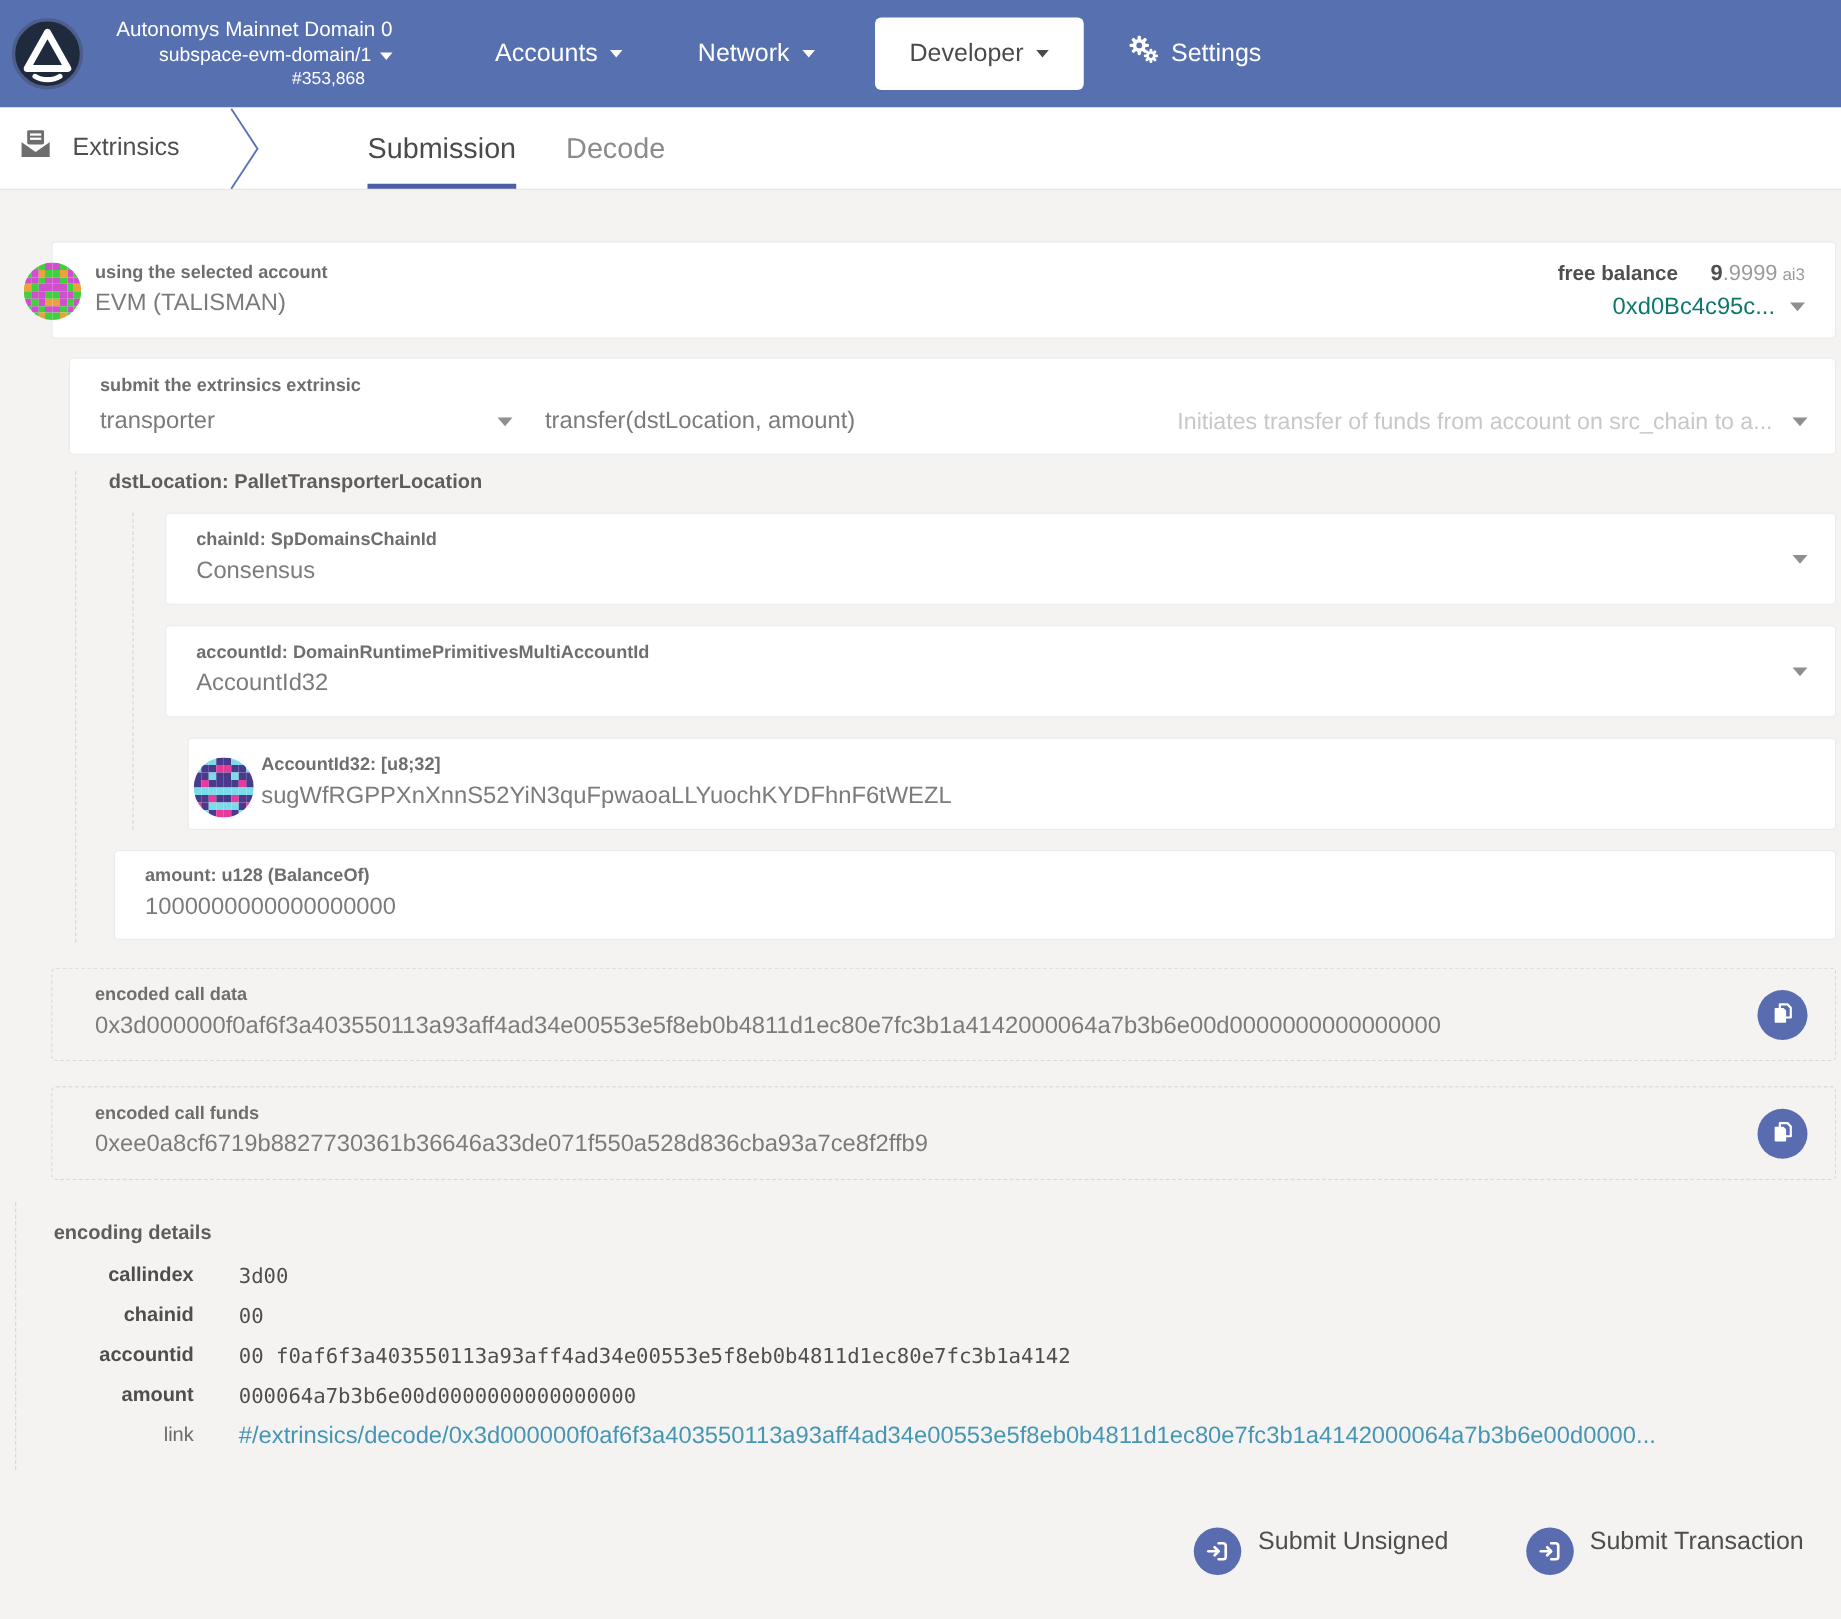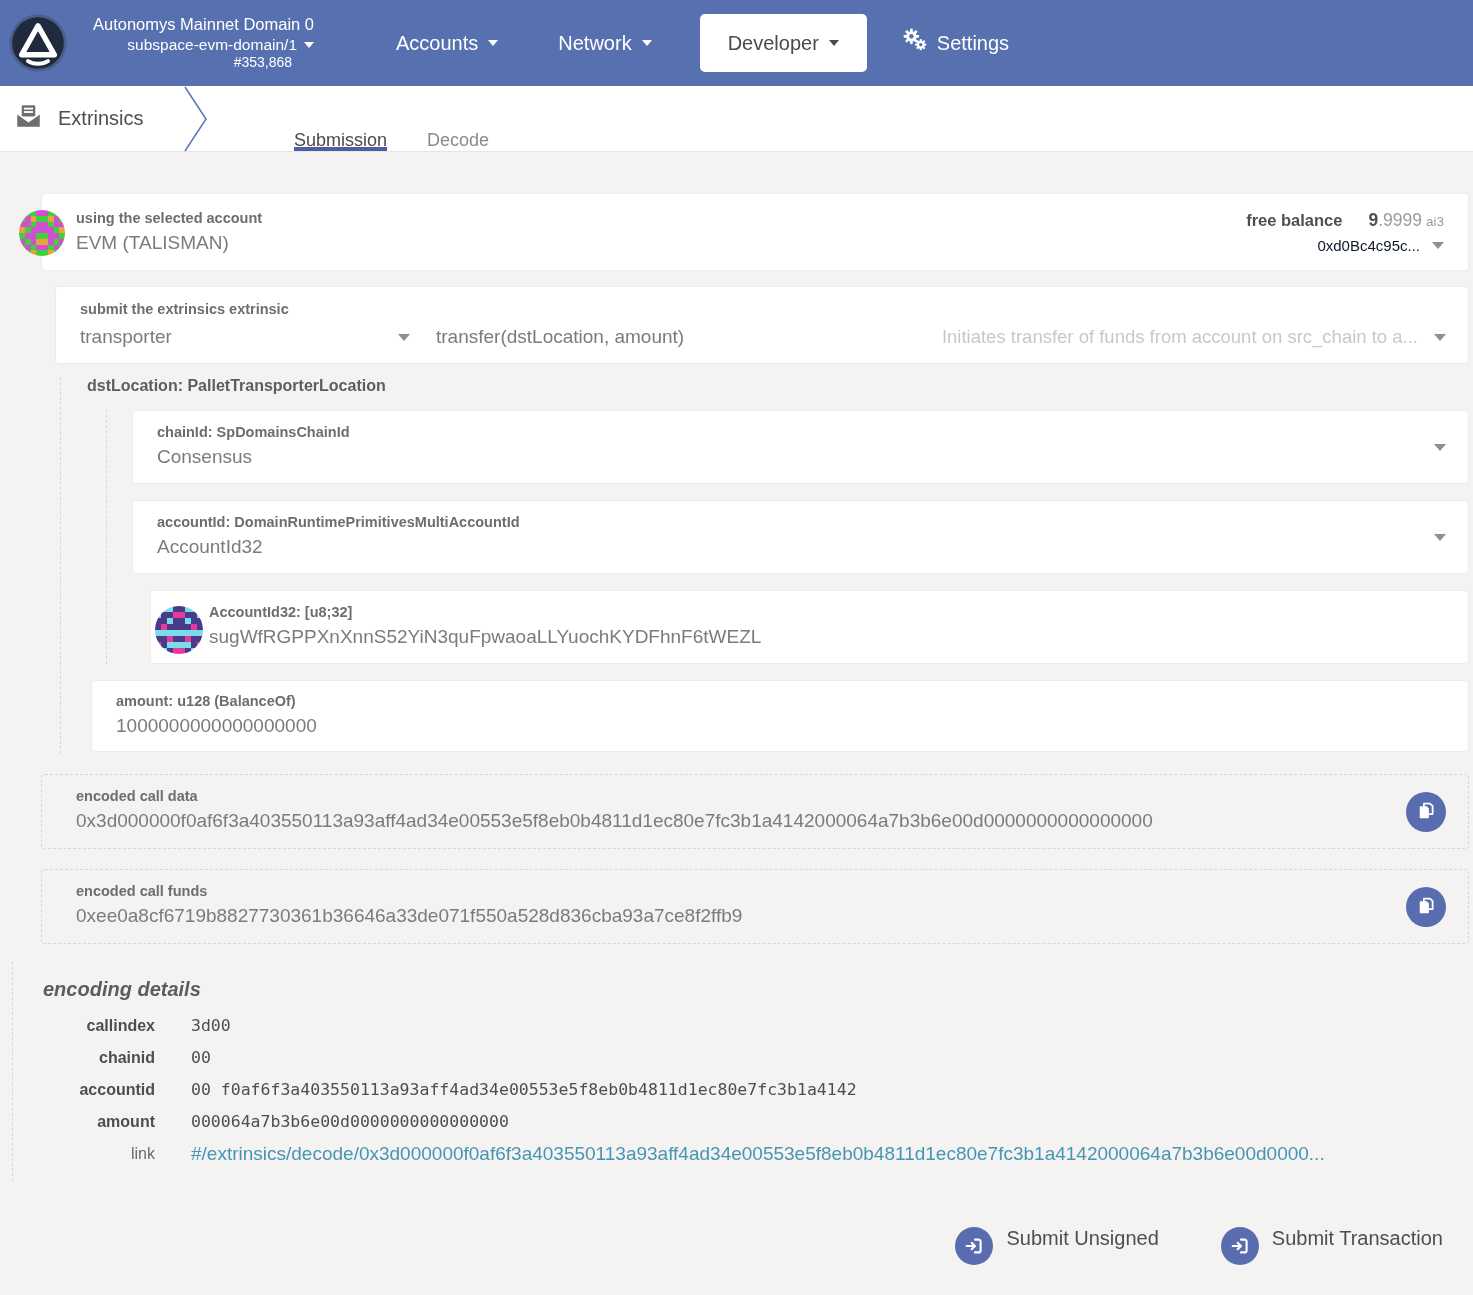--- a/index.html
+++ b/index.html
@@ -17,39 +17,39 @@
   .nav-item { display:flex; align-items:center; gap:10px; font-size:20px; padding:0 30px; height:58px; cursor:pointer; }
   .nav-item.developer { background:#fff; color:#4a4a4a; border-radius:5px; margin-left:18px; padding:0 28px; }
   .nav-item.settings { margin-left:4px; gap:9px; }
   .caret { width:0; height:0; border-left:6px solid transparent; border-right:6px solid transparent; border-top:7px solid currentColor; display:inline-block; }
   .caret.small { border-left-width:5px; border-right-width:5px; border-top-width:6px; }
 
   
   .tabbar { height:66px; background:#fff; border-bottom:1px solid #e7e5e3; display:flex; align-items:stretch; }
   .section-title { display:flex; align-items:center; gap:16px; padding-left:15px; width:182px; font-size:20px; color:#4e4e4e; }
   .tabs { display:flex; margin-left:64px; }
-  .tab { display:flex; align-items:flex-end; padding:0 20px; font-size:18px; color:#8b8b8b; position:relative; cursor:pointer; }
+  .tab { display:flex; align-items:center; padding:0 20px; font-size:23px; color:#8b8b8b; position:relative; cursor:pointer; }
   .tab.active { color:#4a4a4a; }
   .tab.active::after { content:''; position:absolute; left:20px; right:20px; bottom:0; height:4px; background:#4d5ea4; }
 
   
   main { padding:41px 4px 0 41px; }
   .card { background:#fff; border:1px solid #ececec; border-radius:4px; position:relative; }
   .field-label { font-size:14.5px; font-weight:bold; color:#6e6e6e; }
   .field-value { font-size:19px; color:#7b7b7b; margin-top:6px; white-space:nowrap; }
   .identicon { display:grid; grid-template-columns:repeat(8,1fr); grid-template-rows:repeat(8,1fr); border-radius:50%; overflow:hidden; cursor:copy; }
 
   .account-card { height:78px; display:flex; align-items:center; padding:0 24px 0 34px; margin-bottom:15px; }
   .account-card .identicon { width:46px; height:46px; position:absolute; left:-23px; top:16px; }
   .balance-line { font-size:16.5px; text-align:right; white-space:nowrap; }
   .balance-label { font-weight:bold; color:#4f4f4f; margin-right:26px; }
   .balance-int { font-weight:bold; color:#4f4f4f; font-size:17.5px; }
   .balance-frac { color:#9b9b9b; font-size:17.5px; }
   .balance-unit { color:#9b9b9b; font-size:13.5px; margin-left:4px; }
-  .address-line { margin-top:6px; text-align:right; font-size:15px; color:#0f172a; display:flex; align-items:center; gap:12px; justify-content:flex-end; cursor:pointer; }
+  .address-line { margin-top:6px; text-align:right; font-size:19px; color:#0f766e; display:flex; align-items:center; gap:12px; justify-content:flex-end; cursor:pointer; }
   .address-line .caret { color:#8f8f8f; }
 
   .extrinsic-card { margin-left:14px; padding:14px 22px 15px 24px; }
   .extrinsic-row { display:flex; align-items:center; margin-top:9px; }
   .pallet-select { flex:0 0 356px; display:flex; align-items:center; justify-content:space-between; cursor:pointer; }
   .pallet-select .caret { color:#8f8f8f; margin-right:26px; }
   .method-name { font-size:19px; color:#7b7b7b; cursor:pointer; }
   .method-desc { margin-left:auto; display:flex; align-items:center; gap:16px; color:#c8c8c8; font-size:18.5px; white-space:nowrap; }
   .method-desc .caret { color:#8f8f8f; cursor:pointer; }
 
@@ -60,21 +60,21 @@
   .param-card .caret { position:absolute; right:22px; top:50%; margin-top:-3px; color:#8f8f8f; cursor:pointer; }
   .nested { margin-left:18px; }
   .account32-card { padding-left:58px; }
   .account32-card .identicon { width:48px; height:48px; position:absolute; left:4px; top:15px; }
   .amount-card { margin:0 0 0 30px; padding:12px 24px 14px; }
 
   .dashed-card { border:1px dashed #d8d8d8; border-radius:4px; margin-top:20px; padding:13px 92px 16px 34px; position:relative; }
   .copy-btn { position:absolute; right:22px; top:50%; transform:translateY(-50%); width:40px; height:40px; border-radius:50%; background:#5a6cb0; border:none; display:flex; align-items:center; justify-content:center; cursor:pointer; }
 
   .output-section { margin:18px 0 0 -29px; border-left:1px dashed #d8d8d8; padding:16px 0 6px 30px; }
-  .output-title { font-size:20px; font-weight:bold; color:#5d5d5d; margin-bottom:14px;font-style:italic; }
+  .output-title { font-size:16px; font-weight:bold; color:#5d5d5d; margin-bottom:14px; }
   .enc-row { display:flex; align-items:flex-end; margin-bottom:10px; line-height:22px;gap:18px; }
   .enc-key { flex:0 0 112px; text-align:right; font-size:16px; font-weight:bold; color:#4e4e4e; }
   .enc-key.plain { font-weight:normal; color:#6a6a6a; }
   .enc-val { margin-left:18px; font-family:"DejaVu Sans Mono", monospace; font-size:16.5px; color:#4e4e4e; white-space:nowrap; }
   .enc-link { margin-left:18px; font-size:19px; color:#4596b4; text-decoration:none; white-space:nowrap; cursor:pointer; }
 
   .submit-row { display:flex; justify-content:flex-end; align-items:center; gap:62px; margin:46px 26px 0 0; padding-bottom:30px; }
   .submit-btn { display:flex; align-items:flex-start; gap:13px; background:none; border:none; cursor:pointer; font-family:inherit; }
   .submit-btn .btn-circle { width:38px; height:38px; border-radius:50%; background:#5a6cb0; display:flex; align-items:center; justify-content:center; }
   .submit-btn .btn-label { font-size:20px; color:#4e4e4e; }

